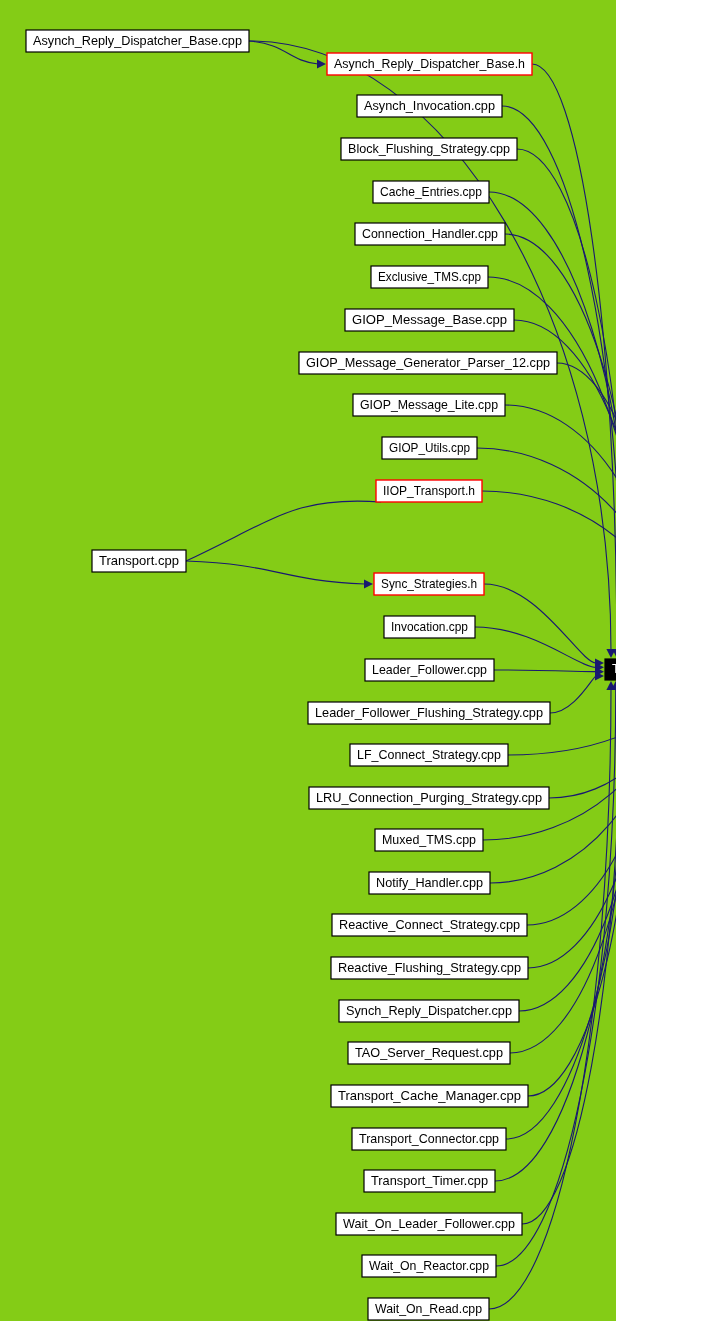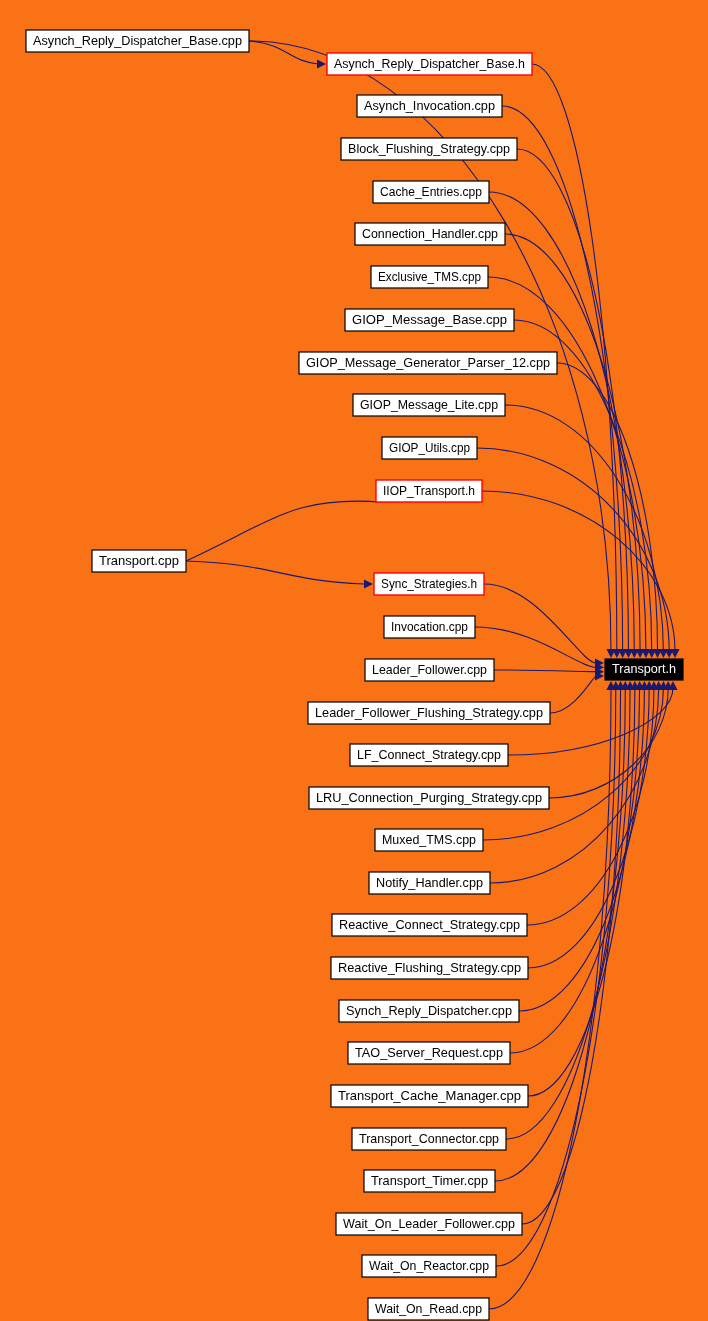--- a/index.html
+++ b/index.html
@@ -2,23 +2,23 @@
 <html><head>
 <meta charset="utf-8">
 <style>
   html, body {
     margin: 0;
     padding: 0;
     background: #ffffff;
   }
   #graph-root {
     position: relative;
-    width: 708px;
+    width: 616px;
     height: 1321px;
-    background: #f97316;
+    background: #84cc16;
     font-family: "Liberation Sans", sans-serif;
     overflow: hidden;
   }
   svg.graph-canvas {
     position: absolute;
     top: 0;
     left: 0;
     width: 708px;
     height: 1321px;
     display: block;

